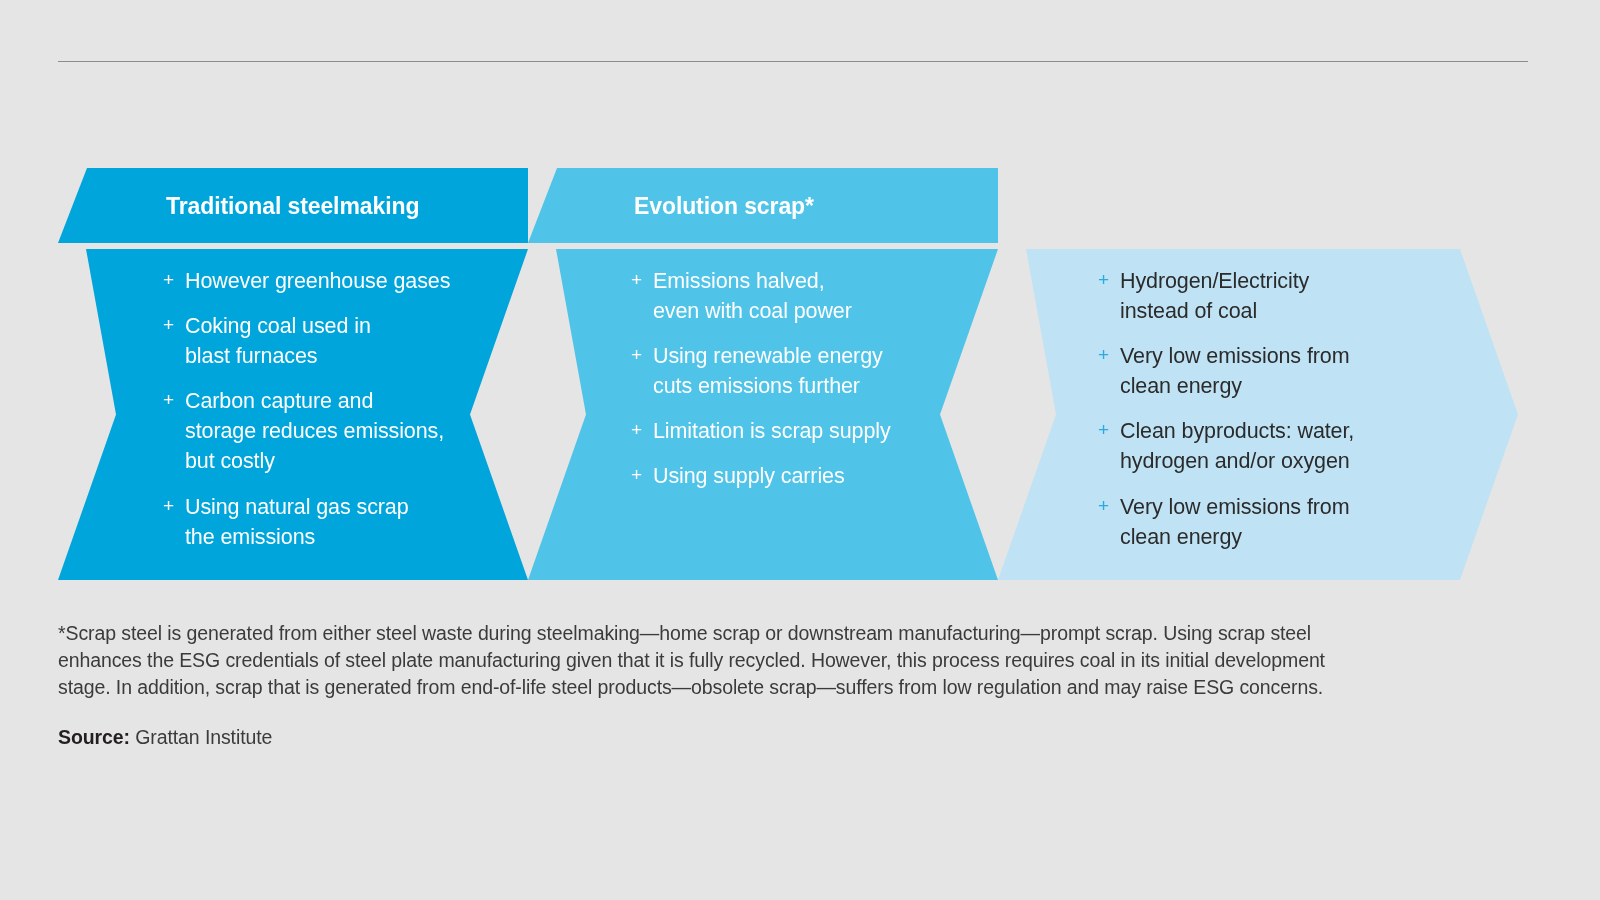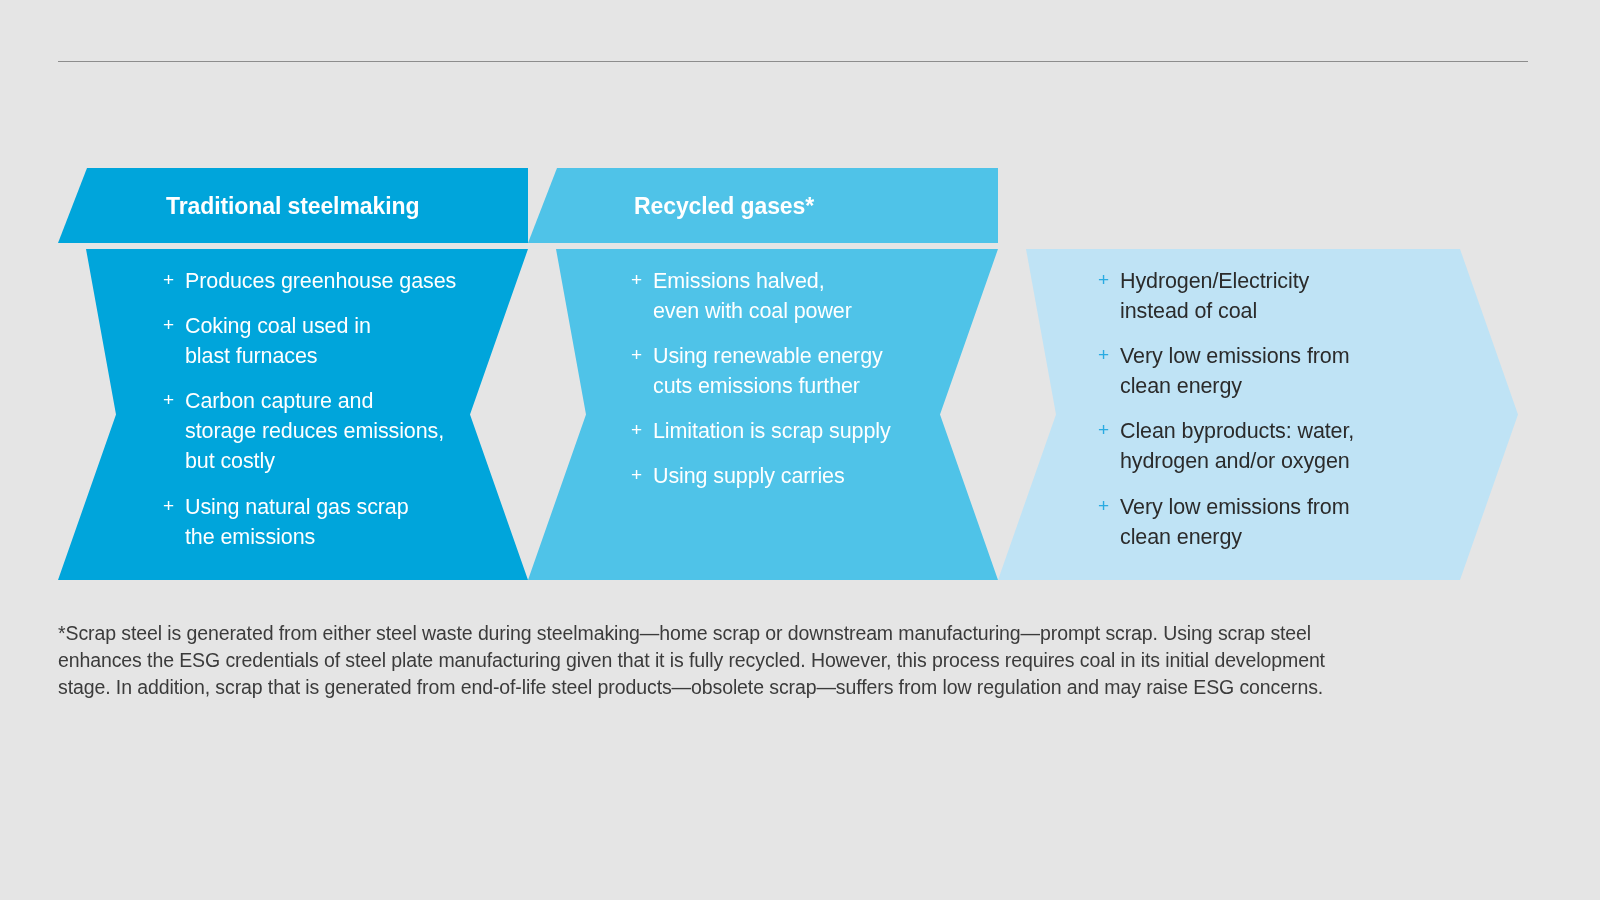--- a/index.html
+++ b/index.html
@@ -166,21 +166,21 @@
       </svg>
       <div class="chev-header-label">Traditional steelmaking</div>
     </div>
     <div class="chev-body">
       <svg class="chev-shape" viewBox="0 0 470 331" preserveAspectRatio="none">
         <polygon id="body-shape-0" points="28,0 470,0 412,165.5 470,331 0,331 58,165.5" fill="#00a5db"></polygon>
       </svg>
       <ul class="chev-list">
         <li>
           <span class="bullet-mark">+</span>
-          <span class="bullet-text">Produces greenhouse gases</span>
+          <span class="bullet-text">However greenhouse gases</span>
         </li>
         <li>
           <span class="bullet-mark">+</span>
           <span class="bullet-text">Coking coal used in
 blast furnaces</span>
         </li>
         <li>
           <span class="bullet-mark">+</span>
           <span class="bullet-text">Carbon capture and
 storage reduces emissions,
@@ -193,21 +193,21 @@
         </li>
       </ul>
     </div>
   </div>
 
   <div class="chev-panel" id="panel-1">
     <div class="chev-header">
       <svg class="chev-shape" viewBox="0 0 470 75" preserveAspectRatio="none">
         <polygon id="hdr-shape-1" points="29,0 470,0 470,75 0,75" fill="#4fc3e8"></polygon>
       </svg>
-      <div class="chev-header-label">Recycled gases*</div>
+      <div class="chev-header-label">Evolution scrap*</div>
     </div>
     <div class="chev-body">
       <svg class="chev-shape" viewBox="0 0 470 331" preserveAspectRatio="none">
         <polygon id="body-shape-1" points="28,0 470,0 412,165.5 470,331 0,331 58,165.5" fill="#4fc3e8"></polygon>
       </svg>
       <ul class="chev-list">
         <li>
           <span class="bullet-mark">+</span>
           <span class="bullet-text">Emissions halved,
 even with coal power</span>
@@ -256,13 +256,17 @@
 clean energy</span>
         </li>
       </ul>
     </div>
   </div>
 
 </div>
 
 <div id="footnote-block">
   <p id="footnote-text">*Scrap steel is generated from either steel waste during steelmaking—home scrap or downstream manufacturing—prompt scrap. Using scrap steel enhances the ESG credentials of steel plate manufacturing given that it is fully recycled. However, this process requires coal in its initial development stage. In addition, scrap that is generated from end-of-life steel products—obsolete scrap—suffers from low regulation and may raise ESG concerns.</p>
+  <div id="source-line">
+    <span id="source-label">Source:</span>
+    <span id="source-value">Grattan Institute</span>
+  </div>
 </div>
 
 </body></html>

